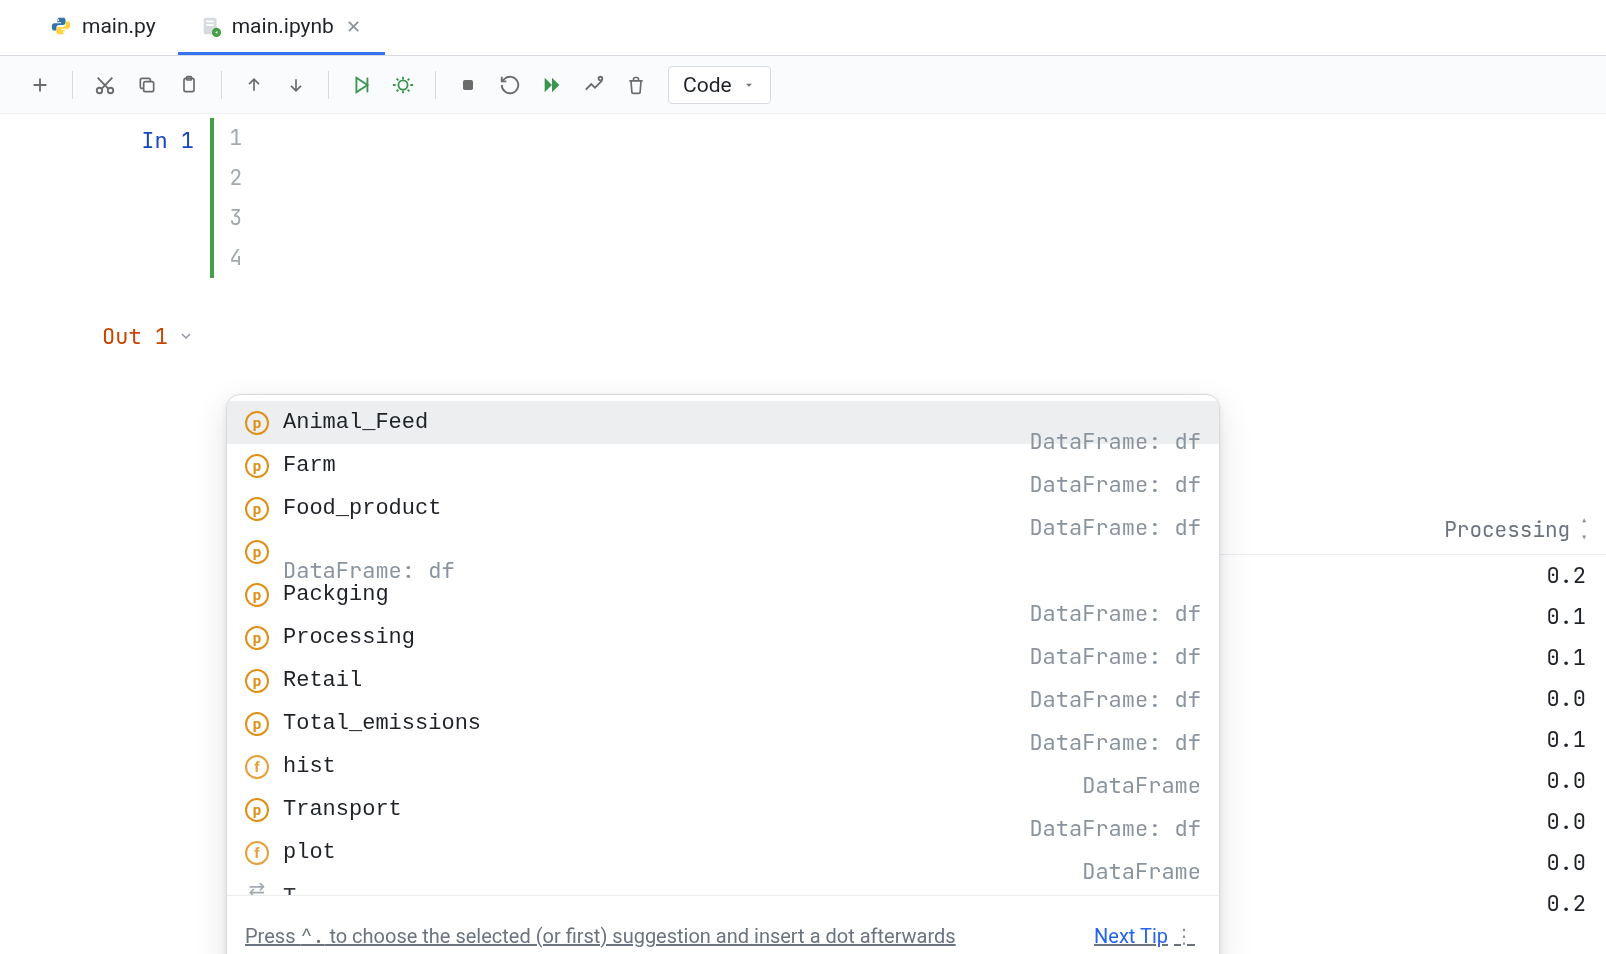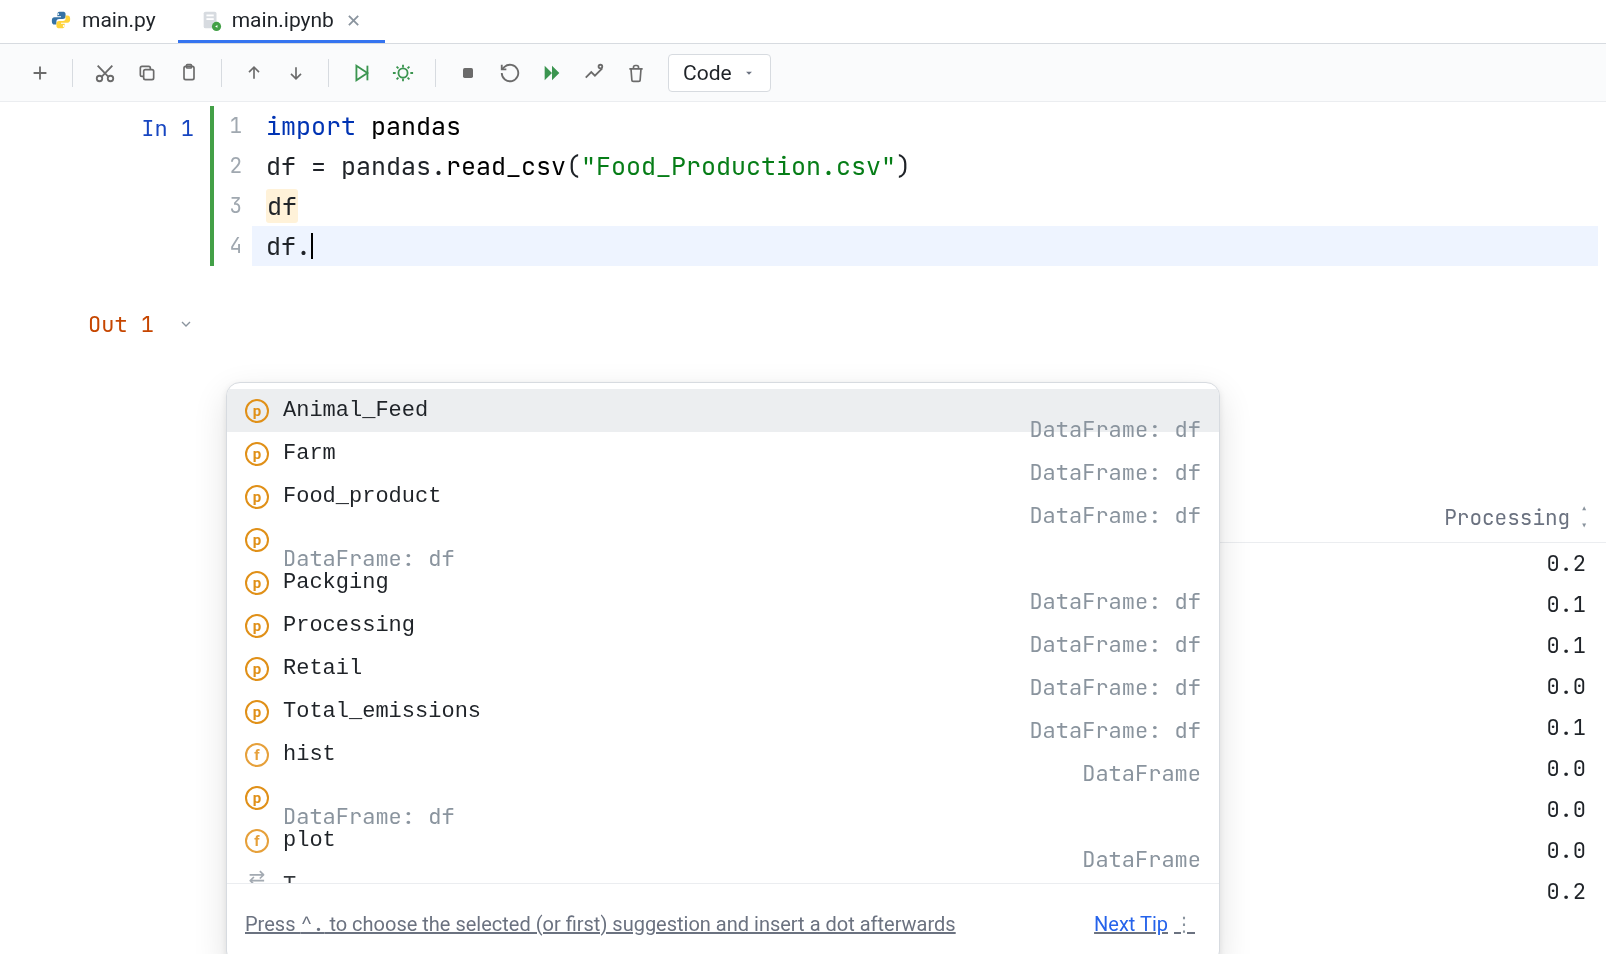--- a/index.html
+++ b/index.html
@@ -30,21 +30,21 @@
     background:#fff;
     font-size:15px;
     overflow:hidden;
   }
   .mono { font-family: "JetBrains Mono", "SF Mono", "Menlo", "Consolas", monospace; }
 
   
   .tabs {
     display:flex;
     align-items:stretch;
-    height:44px;
+    height:56px;
     border-bottom:1px solid var(--border);
     padding-left:28px;
   }
   .tab {
     display:flex;
     align-items:center;
     gap:10px;
     padding:0 22px;
     font-size:21px;
     color:var(--text);
@@ -105,21 +105,21 @@
     align-items:start;
     padding-left:20px;
   }
   .cell .prompt {
     padding-top:8px;
     text-align:right;
     padding-right:16px;
     font-size:22px;
   }
   .prompt.in  { color:var(--in-blue); }
-  .prompt.out { color:var(--out-red); display:flex; align-items:center; justify-content:flex-end; gap:24px;}
+  .prompt.out { color:var(--out-red); display:flex; align-items:center; justify-content:flex-end; gap:10px;}
   .gutter {
     border-left:4px solid #43a047;
     padding-left:10px;
     text-align:right;
     color:var(--gutter);
     font-size:22px;
   }
   .gutter .ln { height:40px; line-height:40px; padding-right:10px; font-family: "JetBrains Mono", monospace; font-size:21px;}
   .code {
     font-size:25px;
@@ -345,26 +345,20 @@
 
 <div class="notebook">
 
   <div class="cell">
     <div class="prompt in mono">In 1</div>
     <div class="gutter">
       <div class="ln">1</div>
       <div class="ln">2</div>
       <div class="ln">3</div>
       <div class="ln">4</div>
-    </div>
-    <div class="code mono">
-      <div class="line"><span class="kw">import</span><span class="pkg"> pandas</span></div>
-      <div class="line"><span>df = pandas.</span><span class="fn">read_csv</span><span>(</span><span class="str">"Food_Production.csv"</span><span>)</span></div>
-      <div class="line"><span class="hl">df</span></div>
-      <div class="line active"><span>df.</span><span class="caret"></span></div>
     </div>
   </div>
 
   <div class="cell output-wrap">
     <div class="prompt out mono">
       <span>Out 1</span>
       <span class="chev">
         <svg width="16" height="16" viewBox="0 0 24 24" fill="none" stroke="currentColor" stroke-width="2">
             <path d="M6 9l6 6 6-6"></path>
           </svg>
@@ -433,20 +427,21 @@
           <span class="name">Total_emissions</span>
           <span class="type">DataFrame: df</span>
         </div>
         <div class="popup-row">
           <span class="badge fn-b">f</span>
           <span class="name">hist</span>
           <span class="type">DataFrame</span>
         </div>
         <div class="popup-row">
           <span class="badge ">p</span>
+          <span class="name">Transport</span>
           <span class="type">DataFrame: df</span>
         </div>
         <div class="popup-row">
           <span class="badge fn-b">f</span>
           <span class="name">plot</span>
           <span class="type">DataFrame</span>
         </div>
         <div class="popup-row truncated">
           <span class="badge other">⇄</span>
           <span class="name">T</span>

